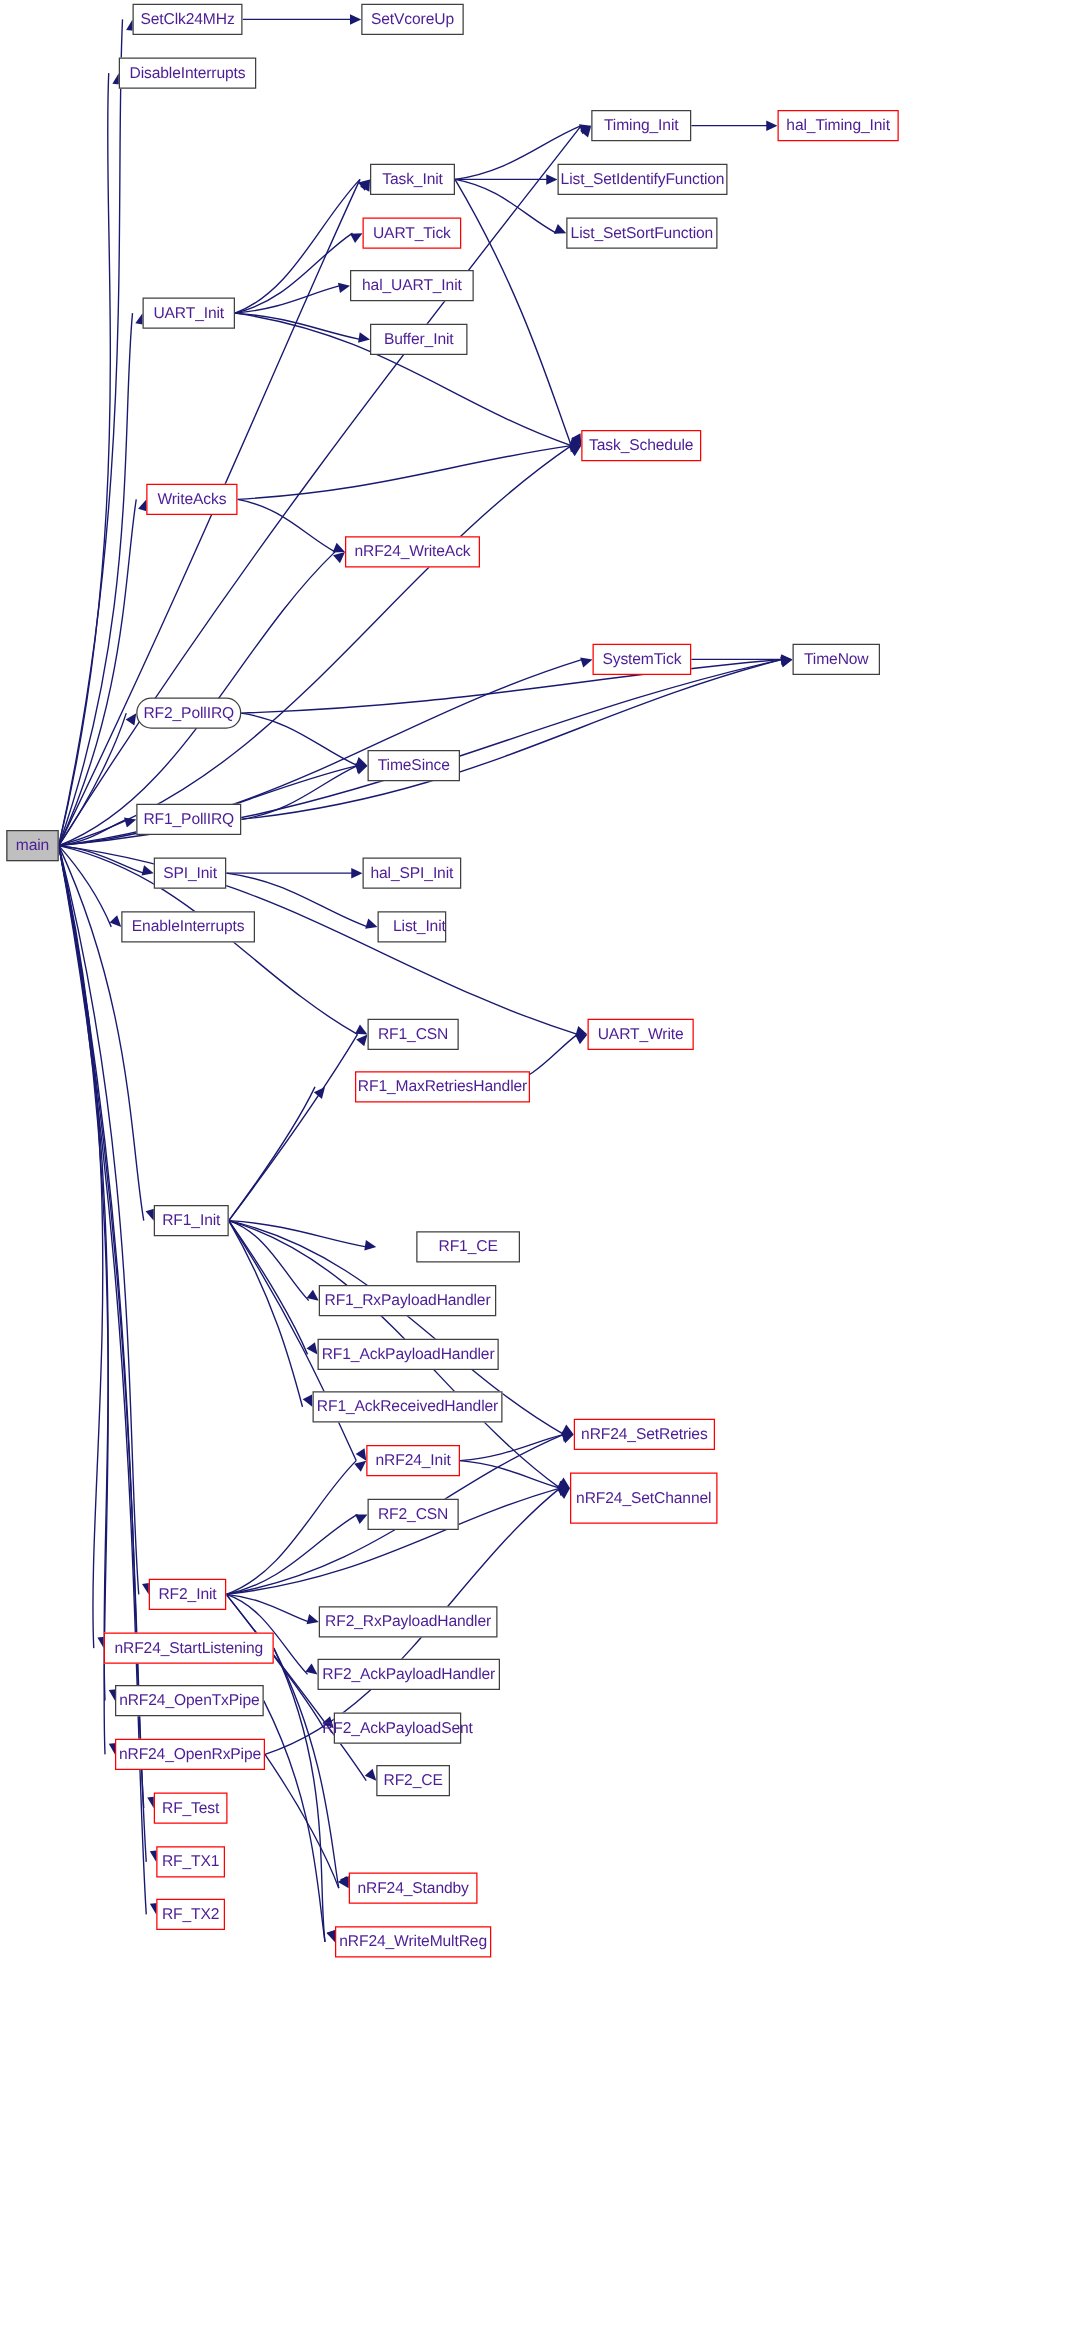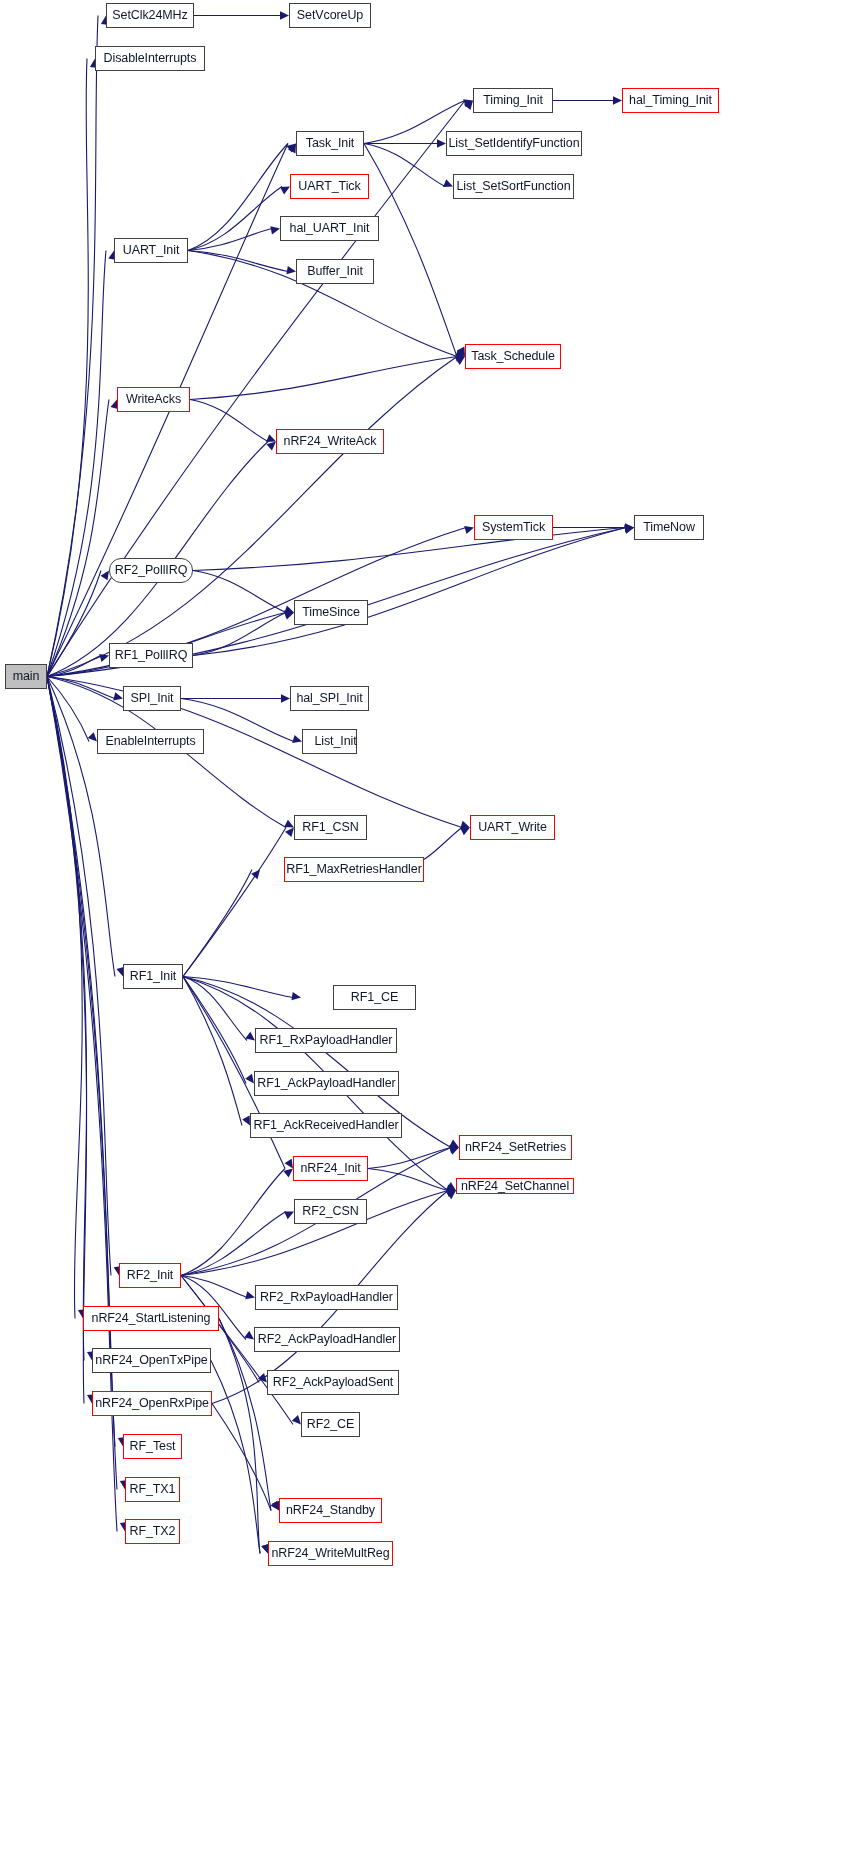--- a/index.html
+++ b/index.html
@@ -25,21 +25,21 @@
   }
   .node {
     position: absolute;
     box-sizing: border-box;
     display: flex;
     align-items: center;
     justify-content: center;
     background: #ffffff;
     border: 1px solid #404040;
     font-size: 12.5px;
-    color: #0f172a;
+    color: #4c1d95;
     white-space: nowrap;
     line-height: 1;
     letter-spacing: -0.1px;
   }
   .node.red {
     border-color: #ff0000;
   }
   .node.current {
     background: #bfbfbf;
     border-color: #404040;
@@ -293,42 +293,42 @@
       </div>
       <div class="node" style="left: 250px; top: 1113px; width: 152px; height: 25px;">
         <span class="node-label">RF1_AckReceivedHandler</span>
       </div>
       <div class="node red" style="left: 459px; top: 1135px; width: 113px; height: 25px;">
         <span class="node-label">nRF24_SetRetries</span>
       </div>
       <div class="node red" style="left: 293px; top: 1156px; width: 75px; height: 25px;">
         <span class="node-label">nRF24_Init</span>
       </div>
-      <div class="node red" style="left: 456px; top: 1178px; width: 118px; height: 16px;">
+      <div class="node red" style="left: 456px; top: 1178px; width: 118px; height: 41px;">
         <span class="node-label">nRF24_SetChannel</span>
       </div>
       <div class="node" style="left: 294px; top: 1199px; width: 73px; height: 25px;">
         <span class="node-label">RF2_CSN</span>
       </div>
       <div class="node red" style="left: 119px; top: 1263px; width: 62px; height: 25px;">
         <span class="node-label">RF2_Init</span>
       </div>
       <div class="node" style="left: 255px; top: 1285px; width: 143px; height: 25px;">
         <span class="node-label">RF2_RxPayloadHandler</span>
       </div>
       <div class="node red" style="left: 83px; top: 1306px; width: 136px; height: 25px;">
         <span class="node-label">nRF24_StartListening</span>
       </div>
       <div class="node" style="left: 254px; top: 1327px; width: 146px; height: 25px;">
         <span class="node-label">RF2_AckPayloadHandler</span>
       </div>
       <div class="node" style="left: 92px; top: 1348px; width: 119px; height: 25px;">
         <span class="node-label">nRF24_OpenTxPipe</span>
       </div>
-      <div class="node" style="left: 267px; top: 1370px; width: 132px; height: 25px;">
+      <div class="node" style="left: 267px; top: 1370px; width: 102px; height: 25px;">
         <span class="node-label">RF2_AckPayloadSent</span>
       </div>
       <div class="node red" style="left: 92px; top: 1391px; width: 120px; height: 25px;">
         <span class="node-label">nRF24_OpenRxPipe</span>
       </div>
       <div class="node" style="left: 301px; top: 1412px; width: 59px; height: 25px;">
         <span class="node-label">RF2_CE</span>
       </div>
       <div class="node red" style="left: 123px; top: 1434px; width: 59px; height: 25px;">
         <span class="node-label">RF_Test</span>

